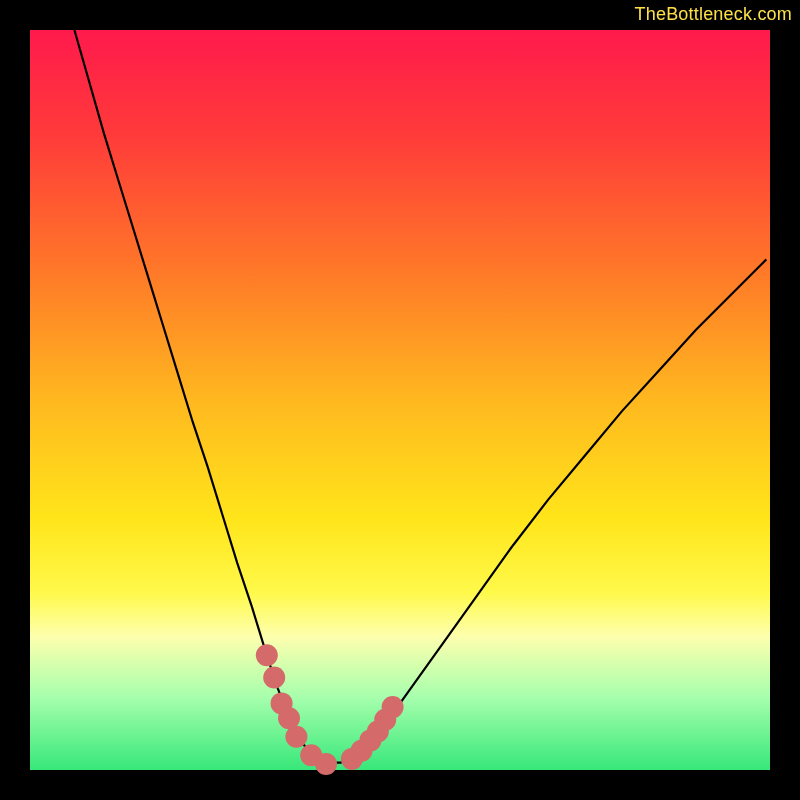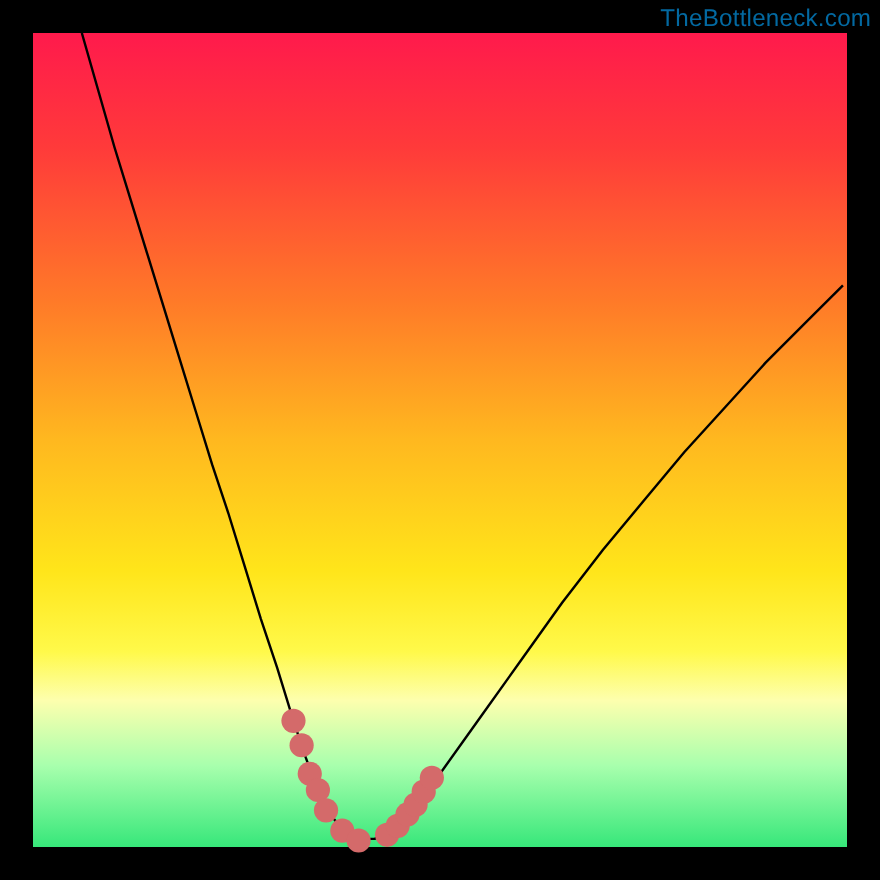--- a/index.html
+++ b/index.html
@@ -33,22 +33,22 @@
       #fff94a 76%,
       #fdffae 82%,
       #a8ffad 90%,
       #37e77a 100%
     );
   }
   #watermark {
     position: absolute;
     top: 4px;
     right: 8px;
-    color: #0369a1;
-    font-size: 22px;
+    color: #fde047;
+    font-size: 18px;
     letter-spacing: 0.2px;
     user-select: none;
   }
   svg.curve {
     position: absolute;
     left: 0;
     top: 0;
     width: 740px;
     height: 740px;
     overflow: visible;

